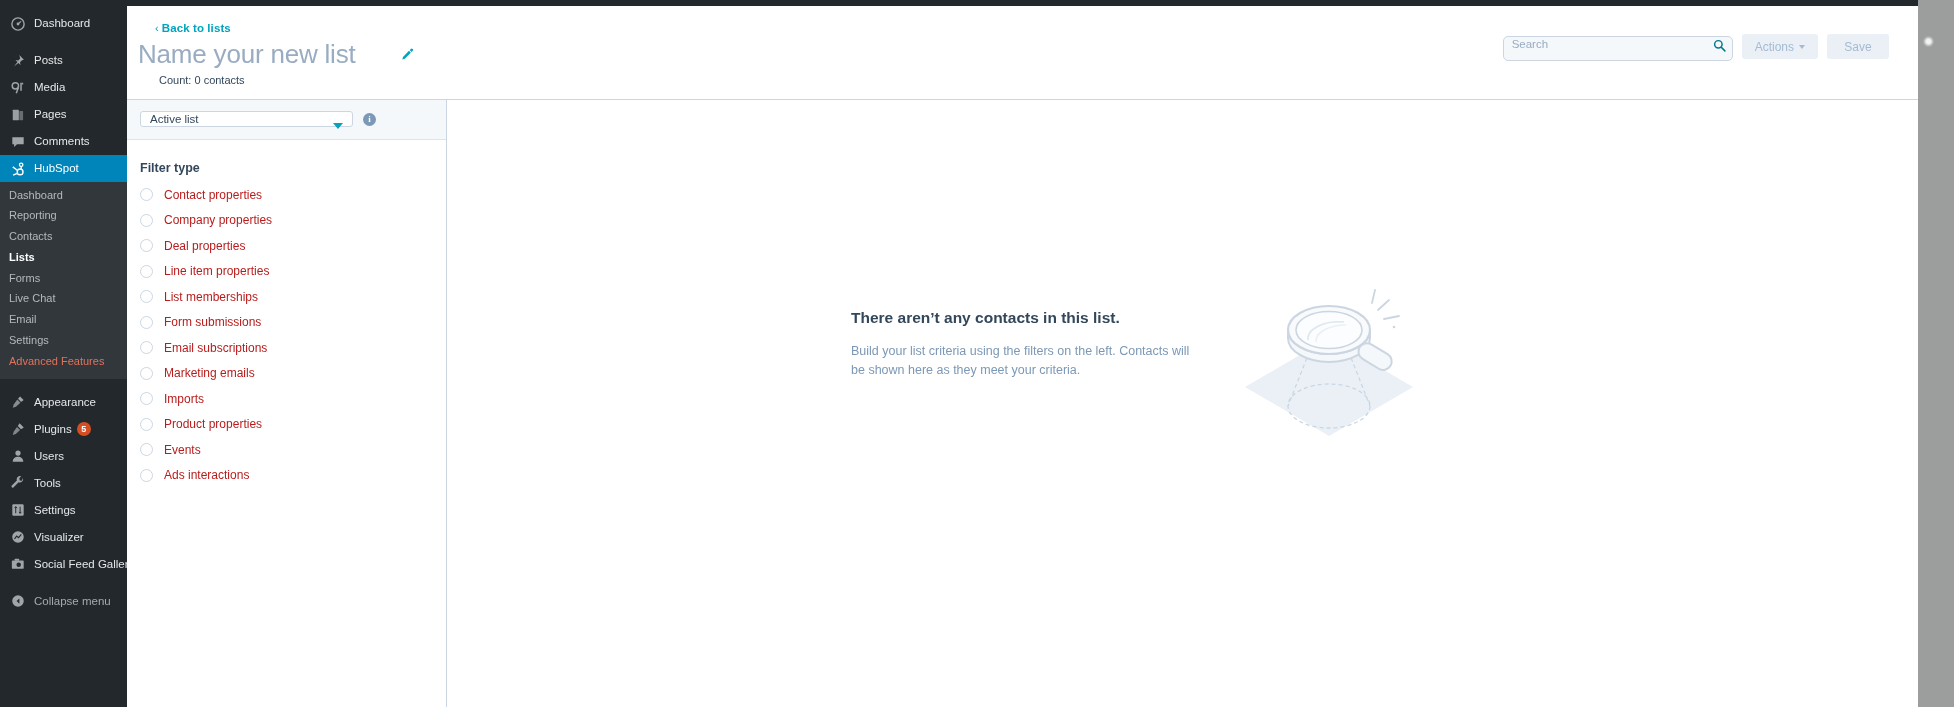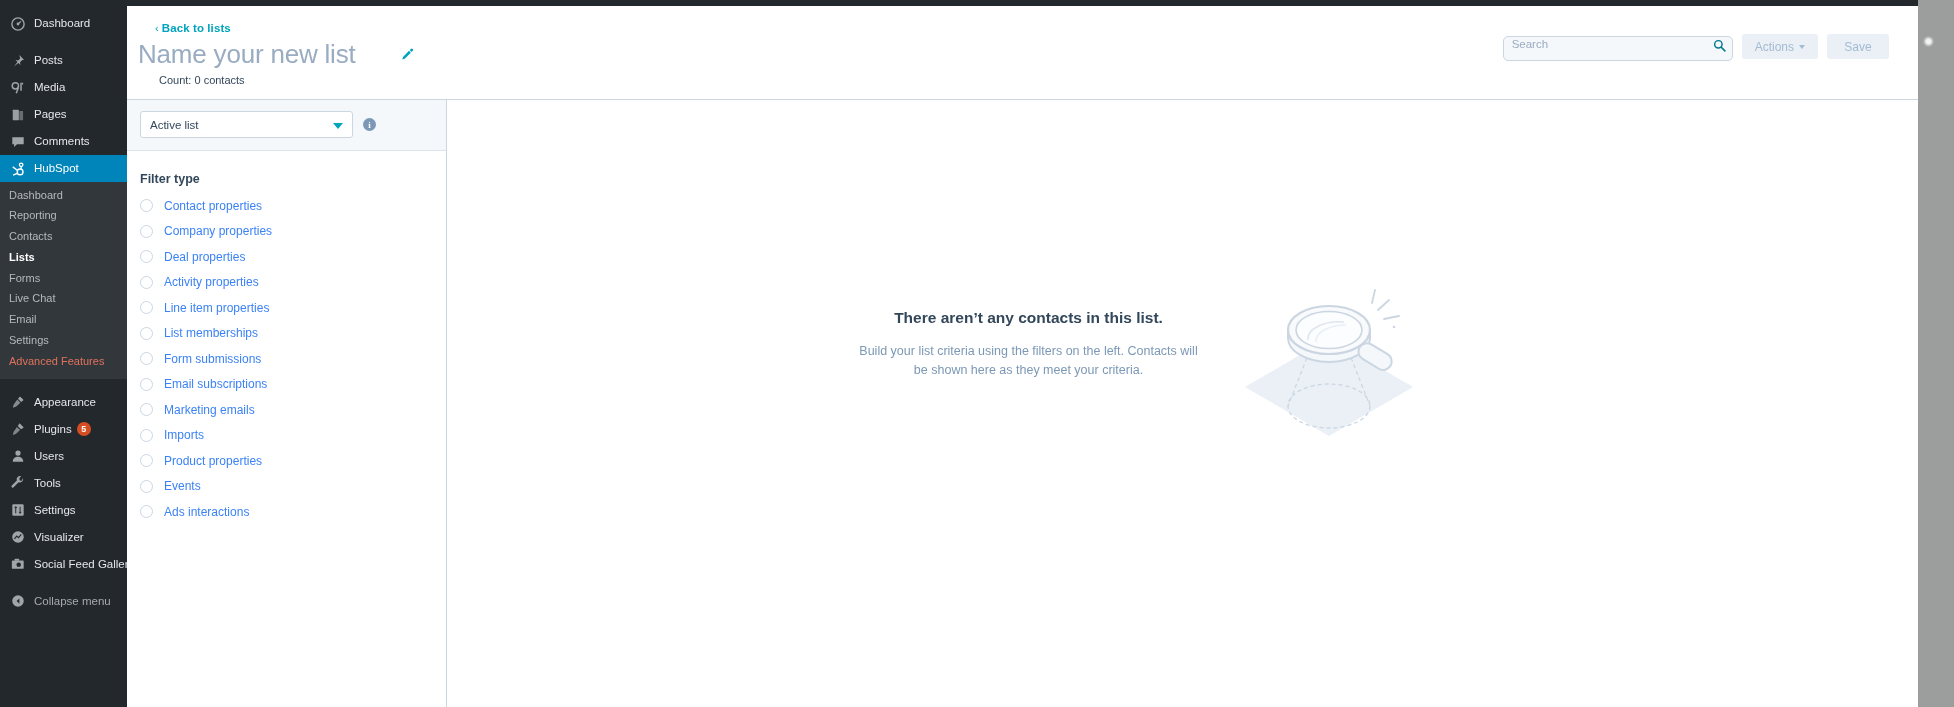--- a/index.html
+++ b/index.html
@@ -224,21 +224,21 @@
     background: #fff;
   }
   #list-type-section {
     background: #f5f8fa;
     border-bottom: 1px solid #dfe3eb;
     padding: 11px 13px 12px 13px;
     display: flex; align-items: center;
   }
   #list-type-select {
     position: relative;
-    width: 213px; height: 27px;
+    width: 213px; height: 16px;
     border: 1px solid #cbd6e2;
     border-radius: 3px;
     background: #fff;
     display: flex; align-items: center;
     padding: 0 9px;
     font-size: 11.5px;
     color: #33475b;
     cursor: pointer;
   }
   #list-type-select .caret {
@@ -276,36 +276,36 @@
   .radio-dot {
     width: 13px; height: 13px;
     border: 1px solid #cbd6e2;
     border-radius: 50%;
     background: #fff;
     flex: 0 0 13px;
     margin-right: 11px;
   }
   .radio-label {
     font-size: 12px;
-    color: #3b82f6;
+    color: #b91c1c;
   }
 
   
   #content-area {
     position: absolute;
     left: 321px; top: 0;
     right: 0; height: 607px;
     background: #fff;
   }
   #empty-state {
     position: absolute;
     left: 403px; top: 186px;
     display: flex; align-items: flex-start; gap: 36px;
   }
-  #empty-text { width: 355px; padding-top: 23px; text-align: center; }
+  #empty-text { width: 355px; padding-top: 23px; }
   #empty-title {
     font-size: 15.5px;
     font-weight: bold;
     color: #33475b;
     margin-bottom: 15px;
   }
   #empty-desc {
     font-size: 12.5px;
     color: #7c98b6;
     line-height: 1.55;
@@ -567,24 +567,20 @@
             <div class="radio-row">
               <span class="radio-dot"></span>
               <span class="radio-label">Company properties</span>
             </div>
             <div class="radio-row">
               <span class="radio-dot"></span>
               <span class="radio-label">Deal properties</span>
             </div>
             <div class="radio-row">
               <span class="radio-dot"></span>
-              <span class="radio-label">Activity properties</span>
-            </div>
-            <div class="radio-row">
-              <span class="radio-dot"></span>
               <span class="radio-label">Line item properties</span>
             </div>
             <div class="radio-row">
               <span class="radio-dot"></span>
               <span class="radio-label">List memberships</span>
             </div>
             <div class="radio-row">
               <span class="radio-dot"></span>
               <span class="radio-label">Form submissions</span>
             </div>

